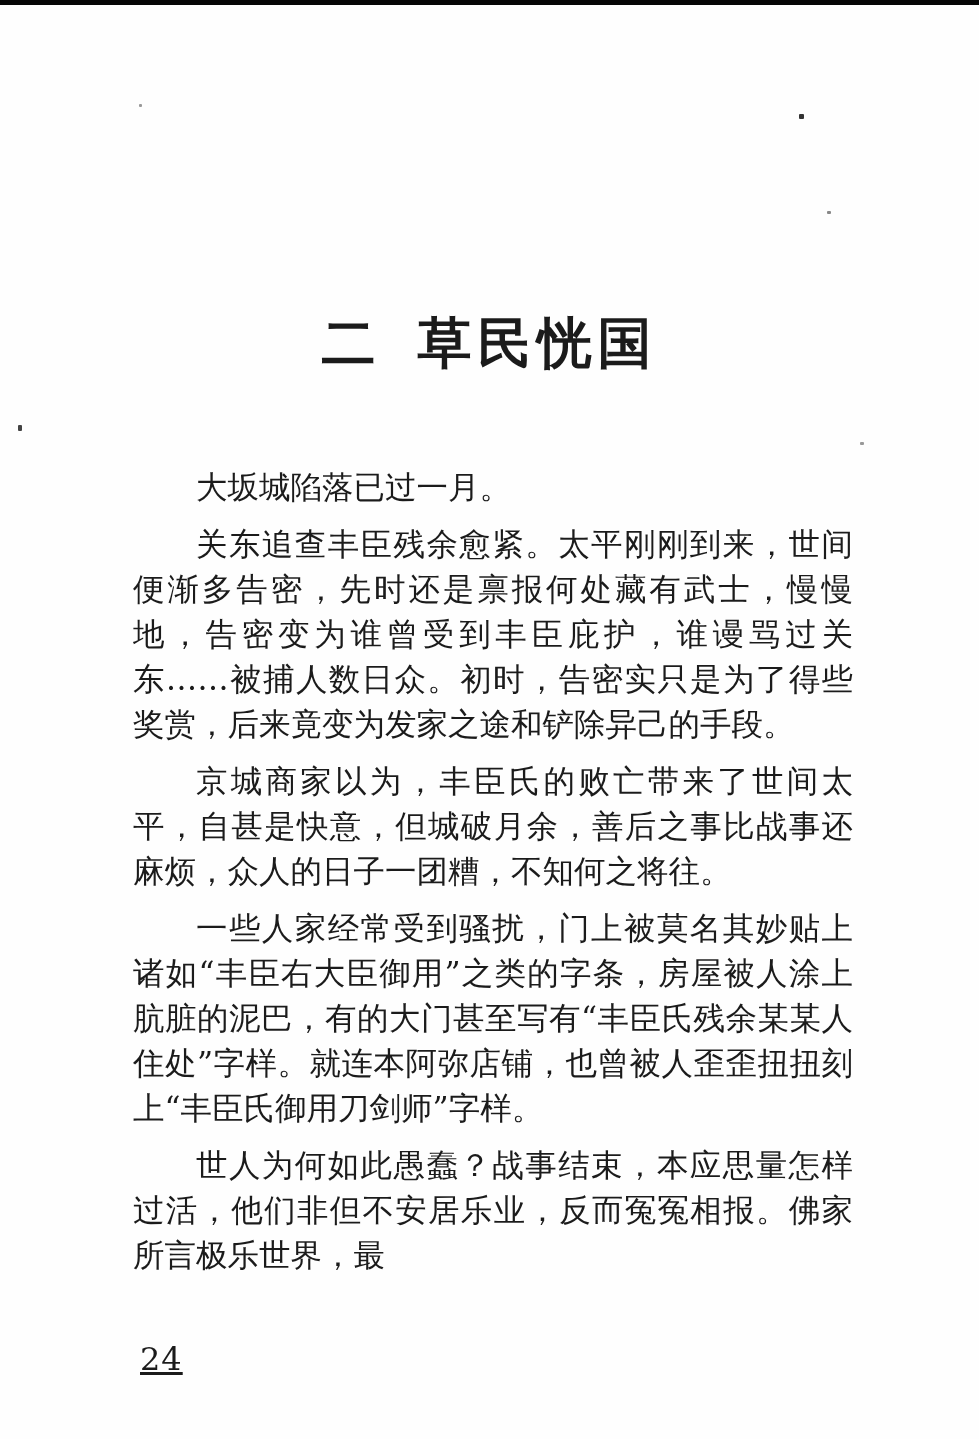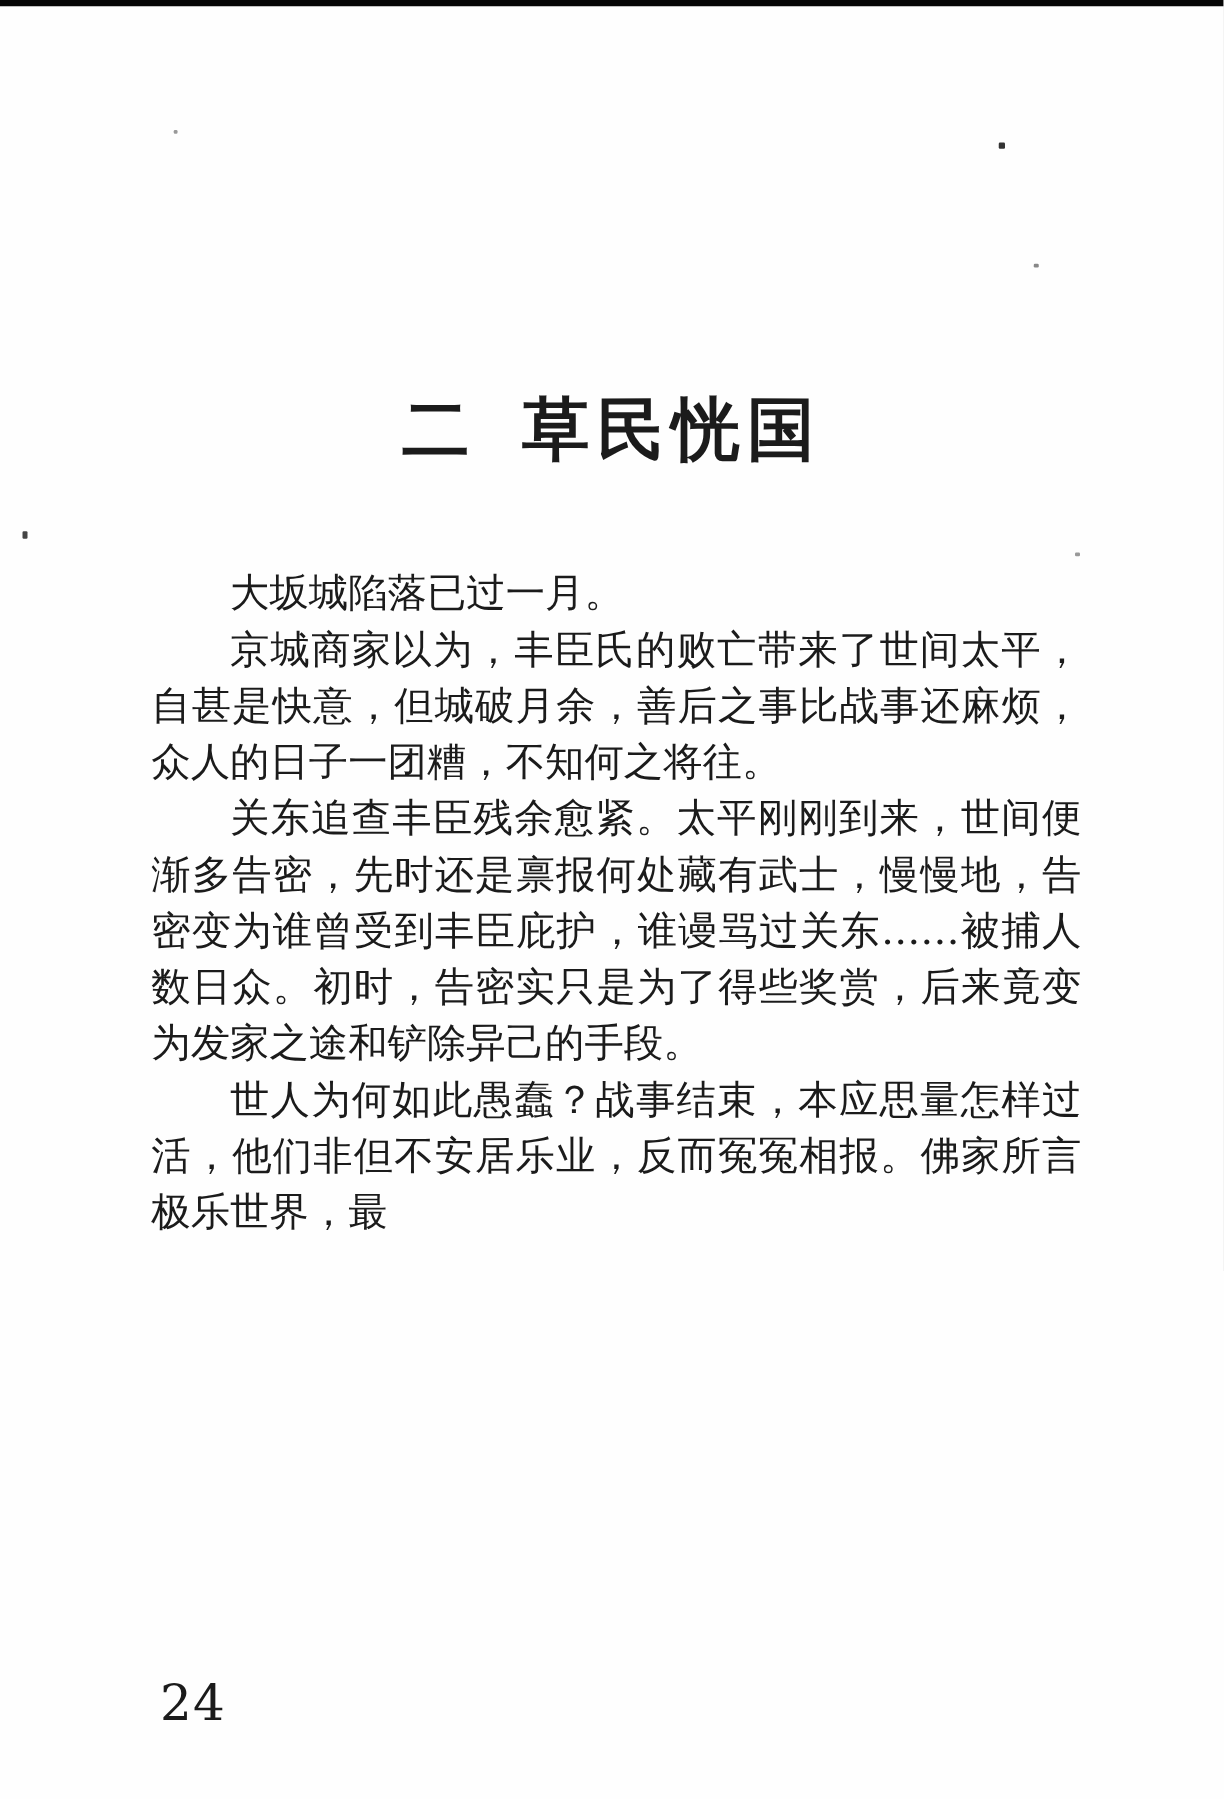--- a/index.html
+++ b/index.html
@@ -46,29 +46,30 @@
     position: absolute;
     top: 453px;
     left: 121px;
     width: 744px;
     font-size: 31.5px;
     line-height: 45px;
     text-align: justify;
     text-justify: inter-character;
   }
   .body-text p {
-    margin: 0;
+    margin: 12px;
     text-indent: 2em;
   }
   .page-number {
     position: absolute;
-    left: 128px;
+    left: 140px;
     top: 1340px;
-    font-size: 40px;
+    font-size: 32px;
     letter-spacing: 1px;
+    text-decoration: underline;
   }
   .speck {
     position: absolute;
     background: #555;
     border-radius: 1px;
   }
   .speck.s1 { left: 139px; top: 104px; width: 3px; height: 3px; background:#999; }
   .speck.s2 { left: 799px; top: 114px; width: 5px; height: 5px; background:#333; }
   .speck.s3 { left: 827px; top: 211px; width: 4px; height: 3px; background:#888; }
   .speck.s4 { left: 18px;  top: 425px; width: 4px; height: 6px; background:#444; }
@@ -81,22 +82,23 @@
 
   <div class="scan-bar-top"></div>
 
   <div class="chapter-heading">
     <span class="num">二</span>
     <span class="title">草民恍国</span>
   </div>
 
   <div class="body-text">
     <p>大坂城陷落已过一月。</p>
+    <p>关东追查丰臣残余愈紧。太平刚刚到来，世间便渐多告密，先时还是禀报何处藏有武士，慢慢地，告密变为谁曾受到丰臣庇护，谁谩骂过关东……被捕人数日众。初时，告密实只是为了得些奖赏，后来竟变为发家之途和铲除异己的手段。</p>
     <p>京城商家以为，丰臣氏的败亡带来了世间太平，自甚是快意，但城破月余，善后之事比战事还麻烦，众人的日子一团糟，不知何之将往。</p>
-    <p>关东追查丰臣残余愈紧。太平刚刚到来，世间便渐多告密，先时还是禀报何处藏有武士，慢慢地，告密变为谁曾受到丰臣庇护，谁谩骂过关东……被捕人数日众。初时，告密实只是为了得些奖赏，后来竟变为发家之途和铲除异己的手段。</p>
+    <p>一些人家经常受到骚扰，门上被莫名其妙贴上诸如“丰臣右大臣御用”之类的字条，房屋被人涂上肮脏的泥巴，有的大门甚至写有“丰臣氏残余某某人住处”字样。就连本阿弥店铺，也曾被人歪歪扭扭刻上“丰臣氏御用刀剑师”字样。</p>
     <p>世人为何如此愚蠢？战事结束，本应思量怎样过活，他们非但不安居乐业，反而冤冤相报。佛家所言极乐世界，最</p>
   </div>
 
   <div class="page-number">24</div>
 
   <div class="speck s1"></div>
   <div class="speck s2"></div>
   <div class="speck s3"></div>
   <div class="speck s4"></div>
   <div class="speck s5"></div>

